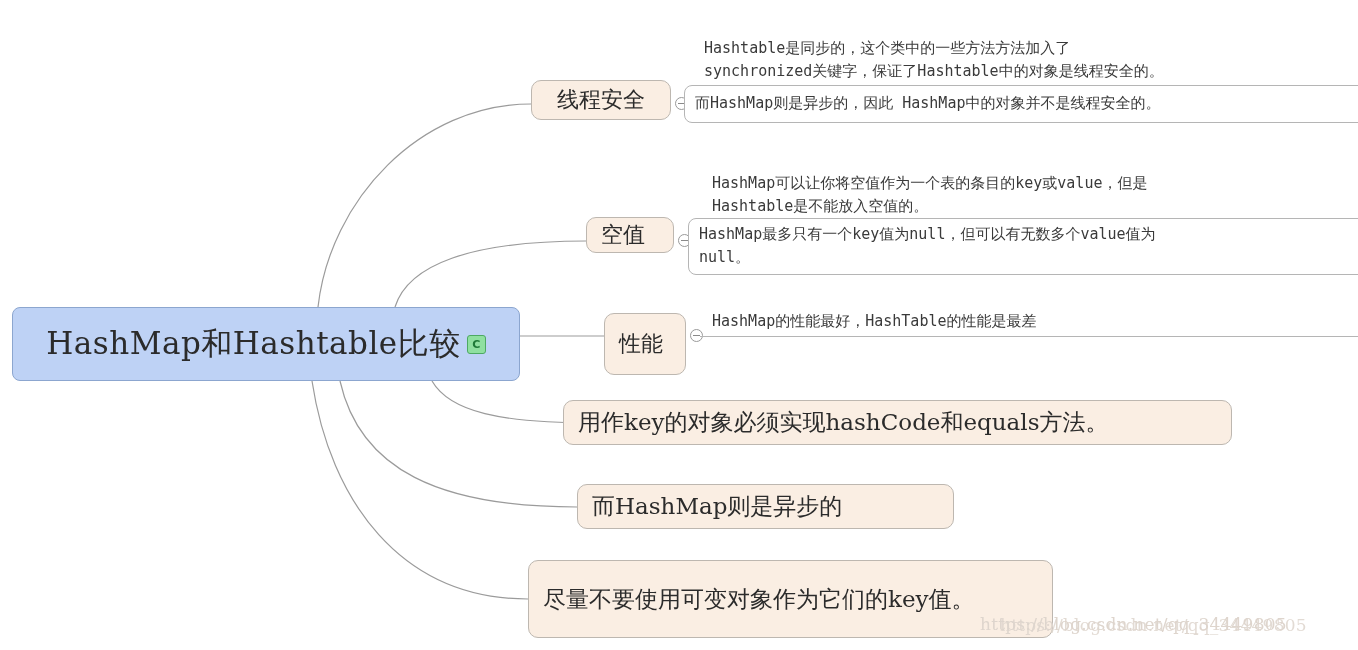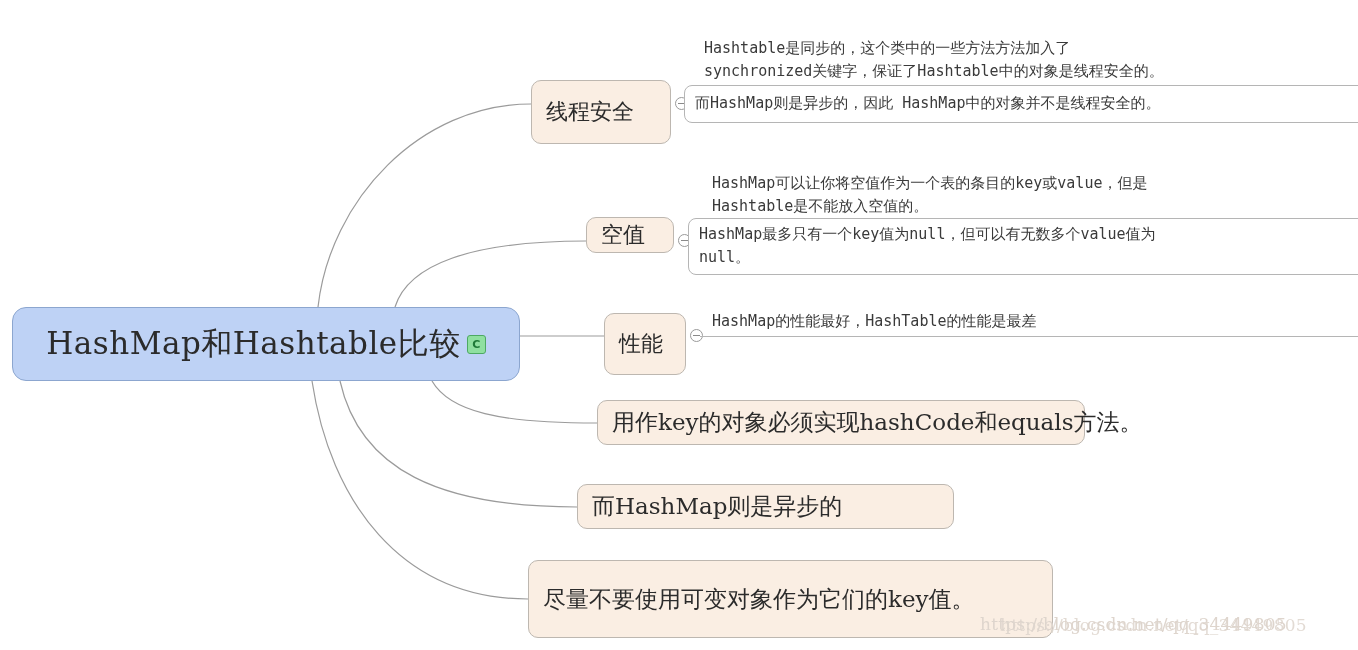--- a/index.html
+++ b/index.html
@@ -29,21 +29,21 @@
   
   .root-node {
     position: absolute;
     left: 12px;
     top: 307px;
     width: 508px;
     height: 74px;
     box-sizing: border-box;
     background: #bed2f5;
     border: 1px solid #8ca6cf;
-    border-radius: 14px;
+    border-radius: 8px;
     display: flex;
     align-items: center;
     justify-content: center;
     gap: 6px;
   }
   .root-label {
     font-family: "DejaVu Serif", "Liberation Serif", serif;
     font-size: 31px;
     color: #2b2b2b;
     letter-spacing: 0.5px;
@@ -77,24 +77,24 @@
     padding: 0 14px;
     color: #2b2b2b;
   }
   .topic-label {
     font-family: "DejaVu Serif", "Liberation Serif", serif;
     white-space: nowrap;
   }
   .topic.small .topic-label { font-size: 22px; }
   .topic.wide  .topic-label { font-size: 22px; }
 
-  #topic-thread-safety { left: 531px; top: 80px;  width: 140px; height: 64px; }
+  #topic-thread-safety { left: 531px; top: 80px;  width: 140px; height: 40px; justify-content: center; }
   #topic-null-value    { left: 586px; top: 217px; width: 88px;  height: 36px; }
   #topic-performance   { left: 604px; top: 313px; width: 82px;  height: 62px; }
-  #topic-hashcode      { left: 597px; top: 400px; width: 488px; height: 45px; text-align: right; }
+  #topic-hashcode      { left: 563px; top: 400px; width: 669px; height: 45px; text-align: right; }
   #topic-order         { left: 577px; top: 484px; width: 377px; height: 45px; }
   #topic-mutable-key   { left: 528px; top: 560px; width: 525px; height: 78px; }
 
   #topic-hashcode  .topic-label,
   #topic-order     .topic-label,
   #topic-mutable-key .topic-label { font-size: 23px; }
 
   
   .toggle {
     position: absolute;

